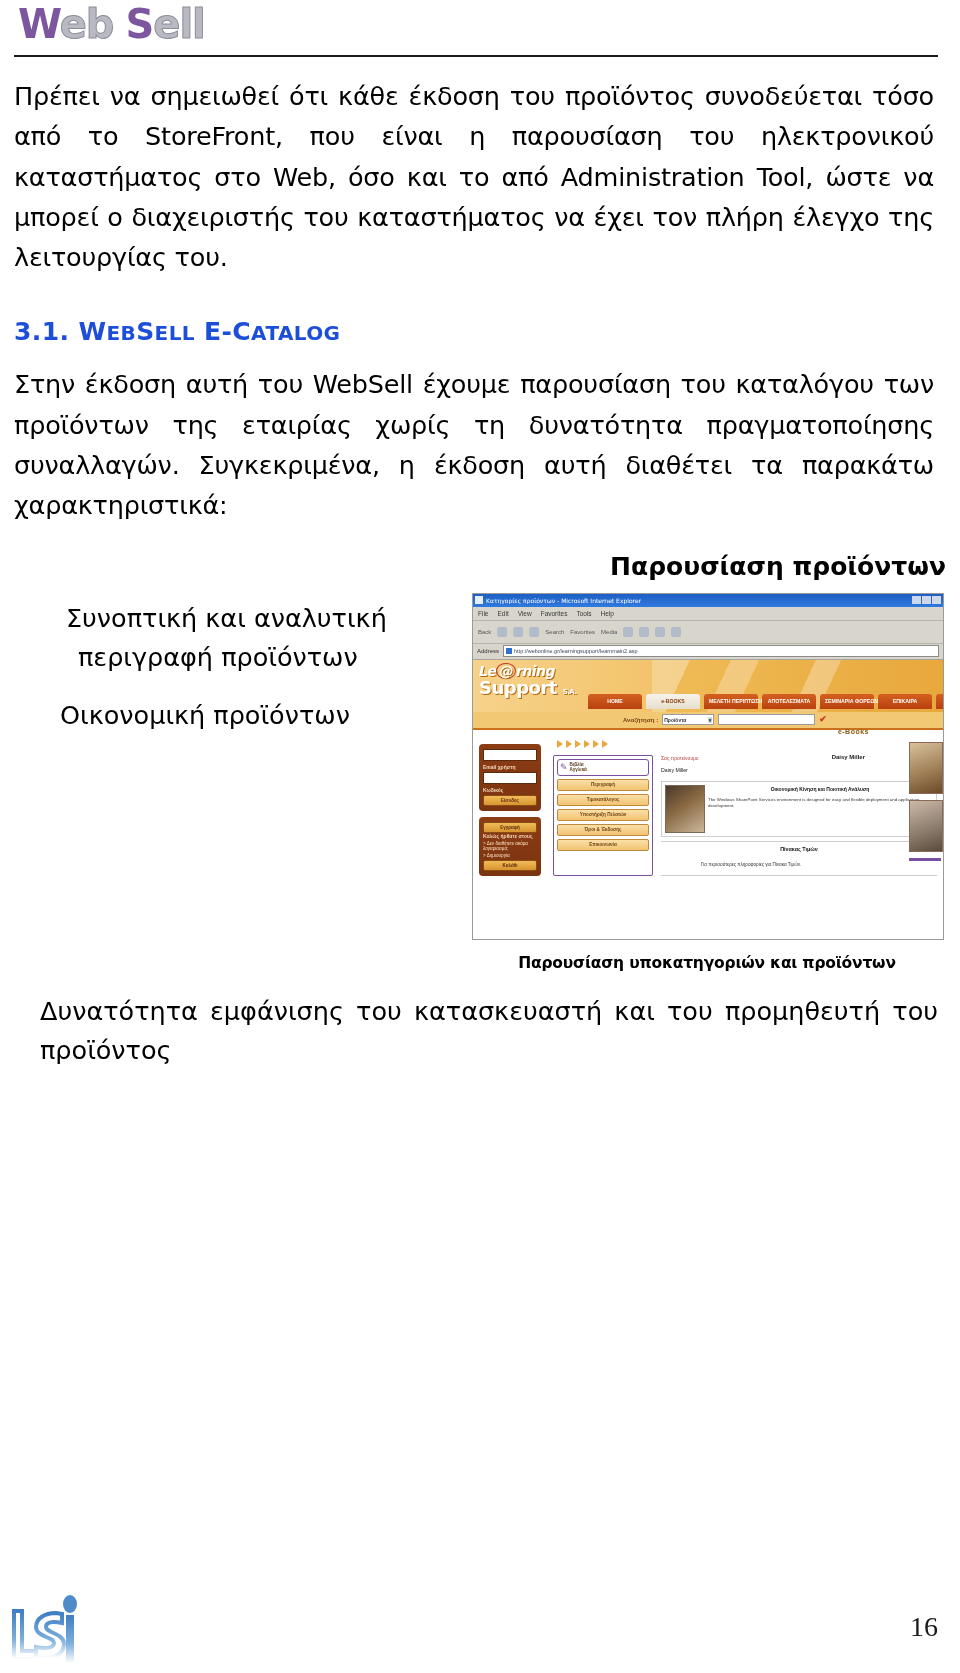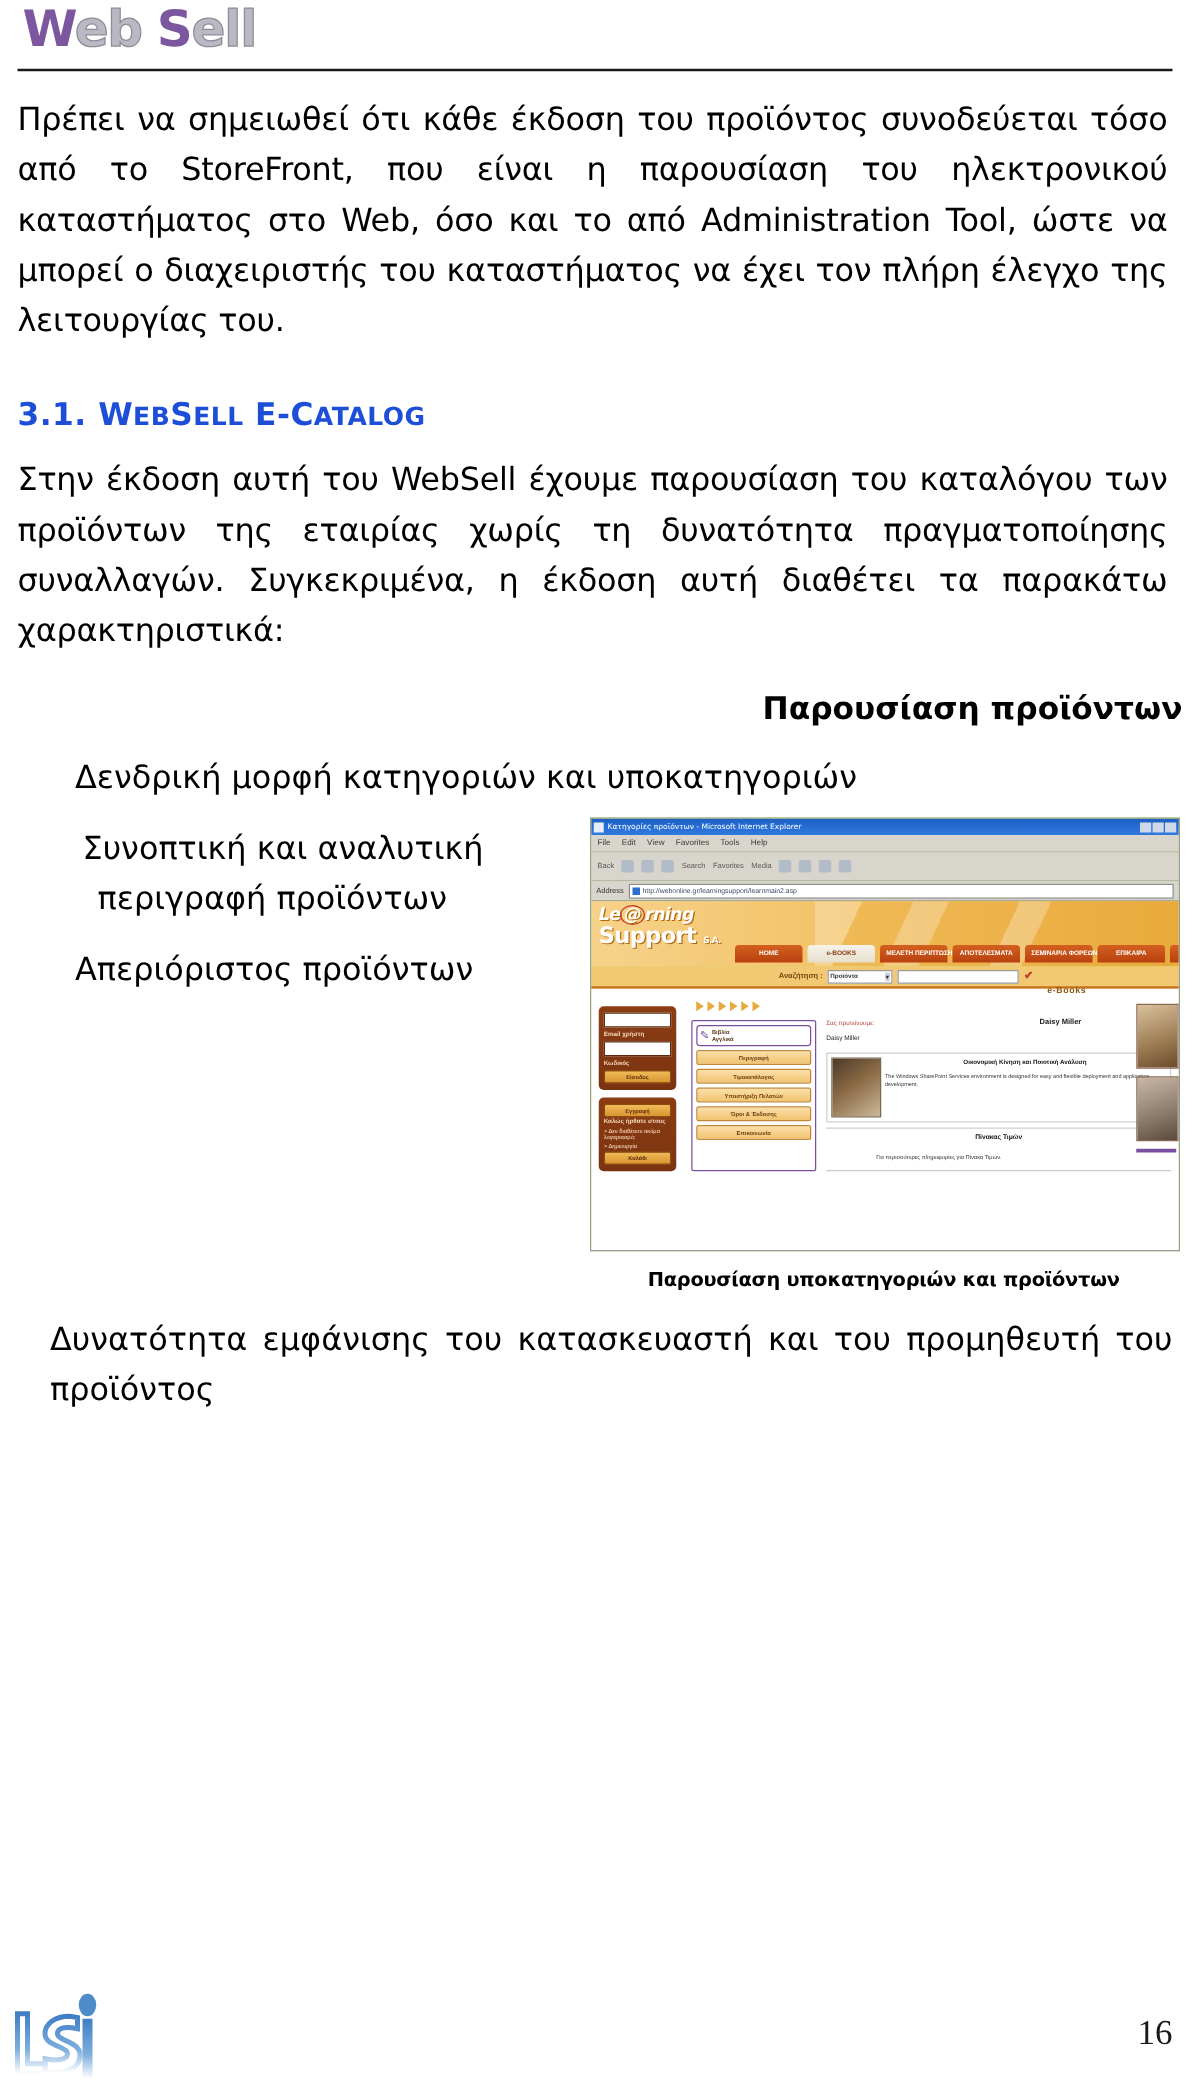--- a/index.html
+++ b/index.html
@@ -118,21 +118,21 @@
   
   .figure {
     float: right;
     width: 470px;
     margin: 12px 18px 4px 14px;
   }
   .shot {
     width: 470px;
     height: 345px;
     border: 1px solid #9a9a9a;
-    background: #bef264;
+    background: #eab308;
     position: relative;
     overflow: hidden;
     filter: blur(0.25px);
   }
   .fig-caption {
     margin-top: 14px;
     text-align: center;
     font-family: "DejaVu Sans", sans-serif;
     font-weight: bold;
     font-size: 15.5px;
@@ -358,23 +358,20 @@
   <div class="section-heading">
     <span class="num">3.1.</span>
     <span class="big">W</span><span class="sc">EB</span><span class="big">S</span><span class="sc">ELL</span>
     <span class="big">E-C</span><span class="sc">ATALOG</span>
   </div>
 
   <p class="para pad after-heading">Στην έκδοση αυτή του WebSell έχουμε παρουσίαση του καταλόγου των προϊόντων της εταιρίας χωρίς τη δυνατότητα πραγματοποίησης συναλλαγών. Συγκεκριμένα, η έκδοση αυτή διαθέτει τα παρακάτω χαρακτηριστικά:</p>
 
   <p class="subtitle">Παρουσίαση προϊόντων</p>
 
-  <div style="padding: 22px 26px 0 60px;">
-    <div class="bullet">Δενδρική μορφή κατηγοριών και υποκατηγοριών</div>
-  </div>
 
   <div class="clearfix">
     <div class="figure">
       <div class="shot">
 
         <div class="ie-title">
           <span class="t-ico"></span>
           <span class="t-txt">Κατηγορίες προϊόντων - Microsoft Internet Explorer</span>
           <span class="t-btns">
               <i></i>
@@ -515,21 +512,21 @@
       <div class="fig-caption">Παρουσίαση υποκατηγοριών και προϊόντων</div>
     </div>
 
 
     <div style="padding: 18px 0 0 66px; width: 344px;">
       <div class="bullet">Συνοπτική  και  αναλυτική</div>
       <div class="bullet" style="padding-left:12px;">περιγραφή προϊόντων</div>
     </div>
 
     <div style="padding: 18px 0 0 60px; width: 350px;">
-      <div class="bullet">Απεριόριστος    προϊόντων</div>
+      <div class="bullet">Οικονομική    προϊόντων</div>
     </div>
   </div>
 
   <div style="padding: 16px 22px 0 40px;">
     <div class="bullet" style="text-align:justify;">Δυνατότητα εμφάνισης του κατασκευαστή και του προμηθευτή του προϊόντος</div>
   </div>
 
 
 </div>
 

